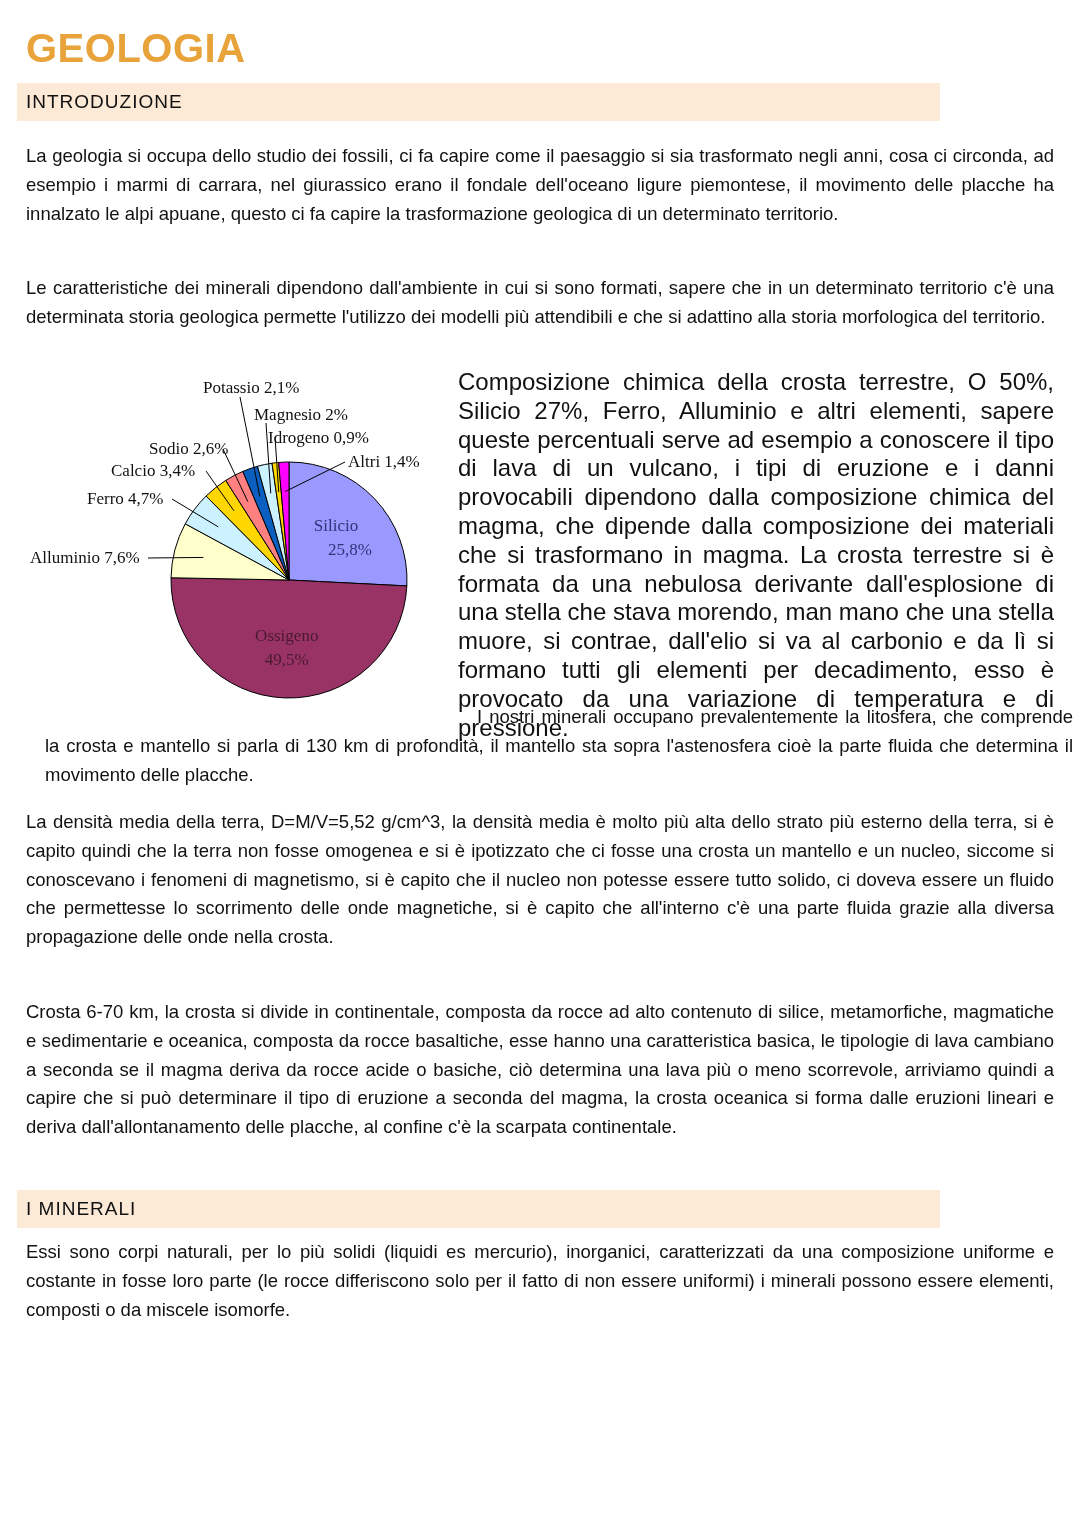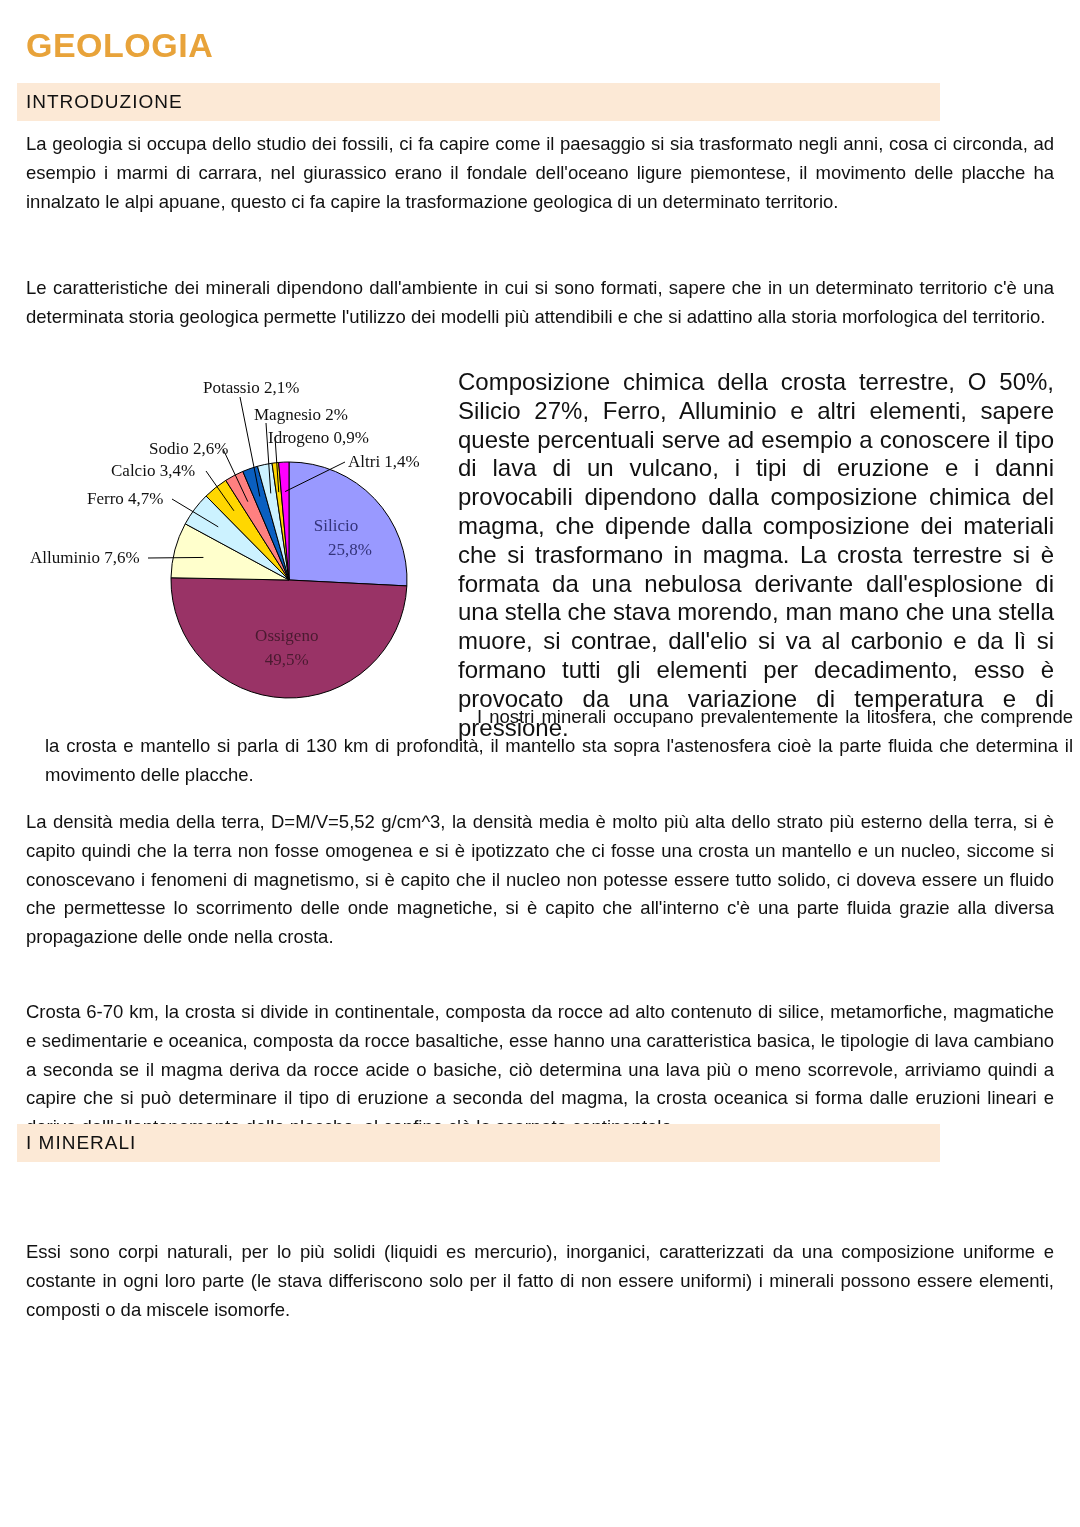--- a/index.html
+++ b/index.html
@@ -1,39 +1,39 @@
 <!DOCTYPE html>
 <html><head>
   <meta charset="utf-8">
   <style>
     html, body { margin: 0; padding: 0; background: #ffffff; }
     body { width: 1080px; height: 1527px; position: relative; overflow: hidden;
            font-family: "Liberation Sans", sans-serif; color: #111; }
-    .title { position: absolute; left: 26px; top: 26px; font-size: 34px; font-weight: bold;
+    .title { position: absolute; left: 26px; top: 26px; font-size: 40px; font-weight: bold;
              color: #e8a33a; letter-spacing: 0.5px; margin: 0; }
     .section-bar { position: absolute; left: 17px; width: 923px; height: 38px; background: #fce9d6; }
     .section-bar span { position: absolute; left: 9px; top: 8px; font-size: 19px; letter-spacing: 1px; color: #111; }
     .para { position: absolute; left: 26px; width: 1028px; font-size: 18.5px; line-height: 28.8px;
             text-align: justify; margin: 0; }
     .para-right { position: absolute; left: 458px; width: 596px; font-size: 24px; line-height: 28.8px;
                   text-align: justify; margin: 0; }
     .chart { position: absolute; left: 20px; top: 365px; width: 420px; height: 345px; }
     .chart text { font-family: "Liberation Serif", serif; }
     .para-wrap-first { text-indent: 432px; margin-left: 19px; }
   </style>
 </head>
 <body>
 
 <h1 class="title">GEOLOGIA</h1>
 
 <div class="section-bar" style="top:83px;">
   <span>INTRODUZIONE</span>
 </div>
 
-<p class="para" style="top:130px;">La geologia si occupa dello studio dei fossili, ci fa capire come il paesaggio si sia trasformato negli anni, cosa ci circonda, ad esempio i marmi di carrara, nel giurassico erano il fondale dell'oceano ligure piemontese, il movimento delle placche ha innalzato le alpi apuane, questo ci fa capire la trasformazione geologica di un determinato territorio.</p>
+<p class="para" style="top:142px;">La geologia si occupa dello studio dei fossili, ci fa capire come il paesaggio si sia trasformato negli anni, cosa ci circonda, ad esempio i marmi di carrara, nel giurassico erano il fondale dell'oceano ligure piemontese, il movimento delle placche ha innalzato le alpi apuane, questo ci fa capire la trasformazione geologica di un determinato territorio.</p>
 <p class="para" style="top:274px;">Le caratteristiche dei minerali dipendono dall'ambiente in cui si sono formati, sapere che in un determinato territorio c'è una determinata storia geologica permette l'utilizzo dei modelli più attendibili e che si adattino alla storia morfologica del territorio.</p>
 
 <svg class="chart" viewBox="0 0 420 345">
   <g id="pie-slices">
       <path d="M269,215 L269,97 A118,118 0 0 1 386.85096087951007,220.9288295452128 Z" fill="#9999ff" stroke="#000" stroke-width="1"></path>
       <path d="M269,215 L386.85096087951007,220.9288295452128 A118,118 0 0 1 151.02096241906452,212.77588411358192 Z" fill="#993366" stroke="#000" stroke-width="1"></path>
       <path d="M269,215 L151.02096241906452,212.77588411358192 A118,118 0 0 1 165.24067539751434,158.80389196718323 Z" fill="#ffffcc" stroke="#000" stroke-width="1"></path>
       <path d="M269,215 L165.24067539751434,158.80389196718323 A118,118 0 0 1 186.0873035637358,131.03879008930434 Z" fill="#ccf2ff" stroke="#000" stroke-width="1"></path>
       <path d="M269,215 L186.0873035637358,131.03879008930434 A118,118 0 0 1 205.77243819247843,115.3693047907622 Z" fill="#ffd700" stroke="#000" stroke-width="1"></path>
       <path d="M269,215 L205.77243819247843,115.3693047907622 A118,118 0 0 1 222.8179073132102,106.41264201082726 Z" fill="#ff8080" stroke="#000" stroke-width="1"></path>
@@ -67,17 +67,17 @@
       <text x="328" y="102" text-anchor="start" font-size="17" fill="#111">Altri 1,4%</text>
     </g>
 </svg>
 
 <p class="para-right" style="top:368px;">Composizione chimica della crosta terrestre, O 50%, Silicio 27%, Ferro, Alluminio e altri elementi, sapere queste percentuali serve ad esempio a conoscere il tipo di lava di un vulcano, i tipi di eruzione e i danni provocabili dipendono dalla composizione chimica del magma, che dipende dalla composizione dei materiali che si trasformano in magma. La crosta terrestre si è formata da una nebulosa derivante dall'esplosione di una stella che stava morendo, man mano che una stella muore, si contrae, dall'elio si va al carbonio e da lì si formano tutti gli elementi per decadimento, esso è provocato da una variazione di temperatura e di pressione.</p>
 
 <p class="para para-wrap-first" style="top:703px;">I nostri minerali occupano prevalentemente la litosfera, che comprende la crosta e mantello si parla di 130 km di profondità, il mantello sta sopra l'astenosfera cioè la parte fluida che determina il movimento delle placche.</p>
 <p class="para" style="top:808px;">La densità media della terra, D=M/V=5,52 g/cm^3, la densità media è molto più alta dello strato più esterno della terra, si è capito quindi che la terra non fosse omogenea e si è ipotizzato che ci fosse una crosta un mantello e un nucleo, siccome si conoscevano i fenomeni di magnetismo, si è capito che il nucleo non potesse essere tutto solido, ci doveva essere un fluido che permettesse lo scorrimento delle onde magnetiche, si è capito che all'interno c'è una parte fluida grazie alla diversa propagazione delle onde nella crosta.</p>
 <p class="para" style="top:998px;">Crosta 6-70 km, la crosta si divide in continentale, composta da rocce ad alto contenuto di silice, metamorfiche, magmatiche e sedimentarie e oceanica, composta da rocce basaltiche, esse hanno una caratteristica basica, le tipologie di lava cambiano a seconda se il magma deriva da rocce acide o basiche, ciò determina una lava più o meno scorrevole, arriviamo quindi a capire che si può determinare il tipo di eruzione a seconda del magma, la crosta oceanica si forma dalle eruzioni lineari e deriva dall'allontanamento delle placche, al confine c'è la scarpata continentale.</p>
 
-<div class="section-bar" style="top:1124px;">
+<div class="section-bar" style="top:1190px;">
   <span>I MINERALI</span>
 </div>
 
-<p class="para" style="top:1238px;">Essi sono corpi naturali, per lo più solidi (liquidi es mercurio), inorganici, caratterizzati da una composizione uniforme e costante in ogni loro parte (le stava differiscono solo per il fatto di non essere uniformi) i minerali possono essere elementi, composti o da miscele isomorfe.</p>
+<p class="para" style="top:1238px;">Essi sono corpi naturali, per lo più solidi (liquidi es mercurio), inorganici, caratterizzati da una composizione uniforme e costante in fosse loro parte (le rocce differiscono solo per il fatto di non essere uniformi) i minerali possono essere elementi, composti o da miscele isomorfe.</p>
 
 </body></html>

